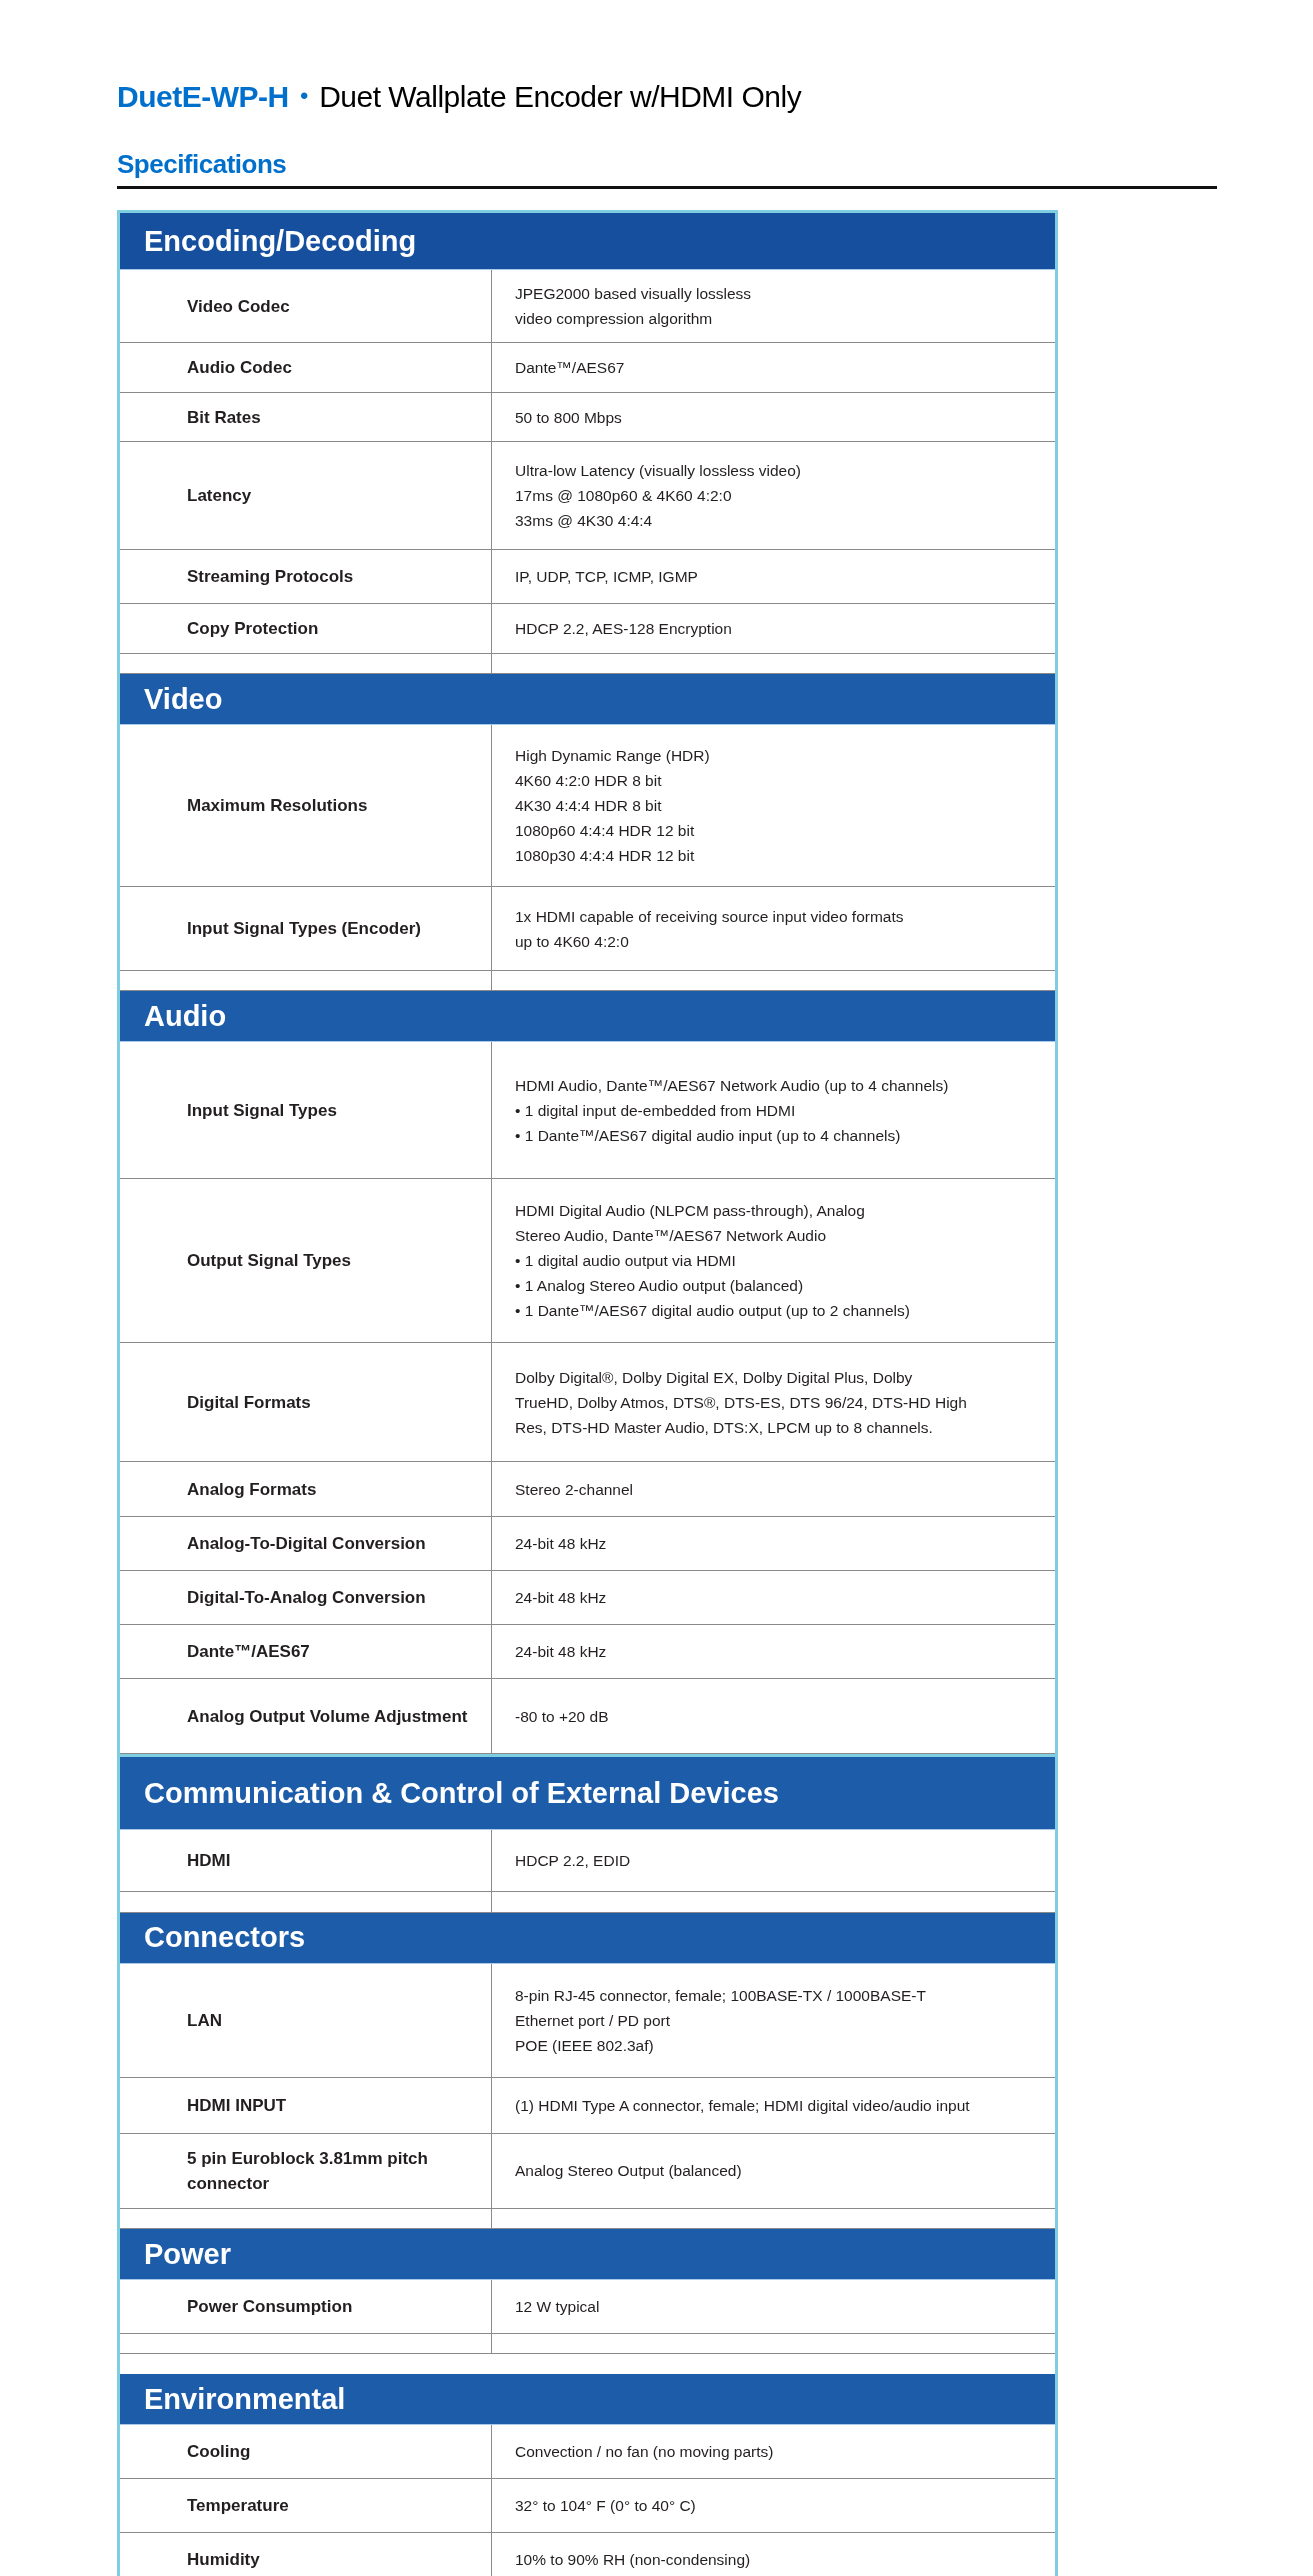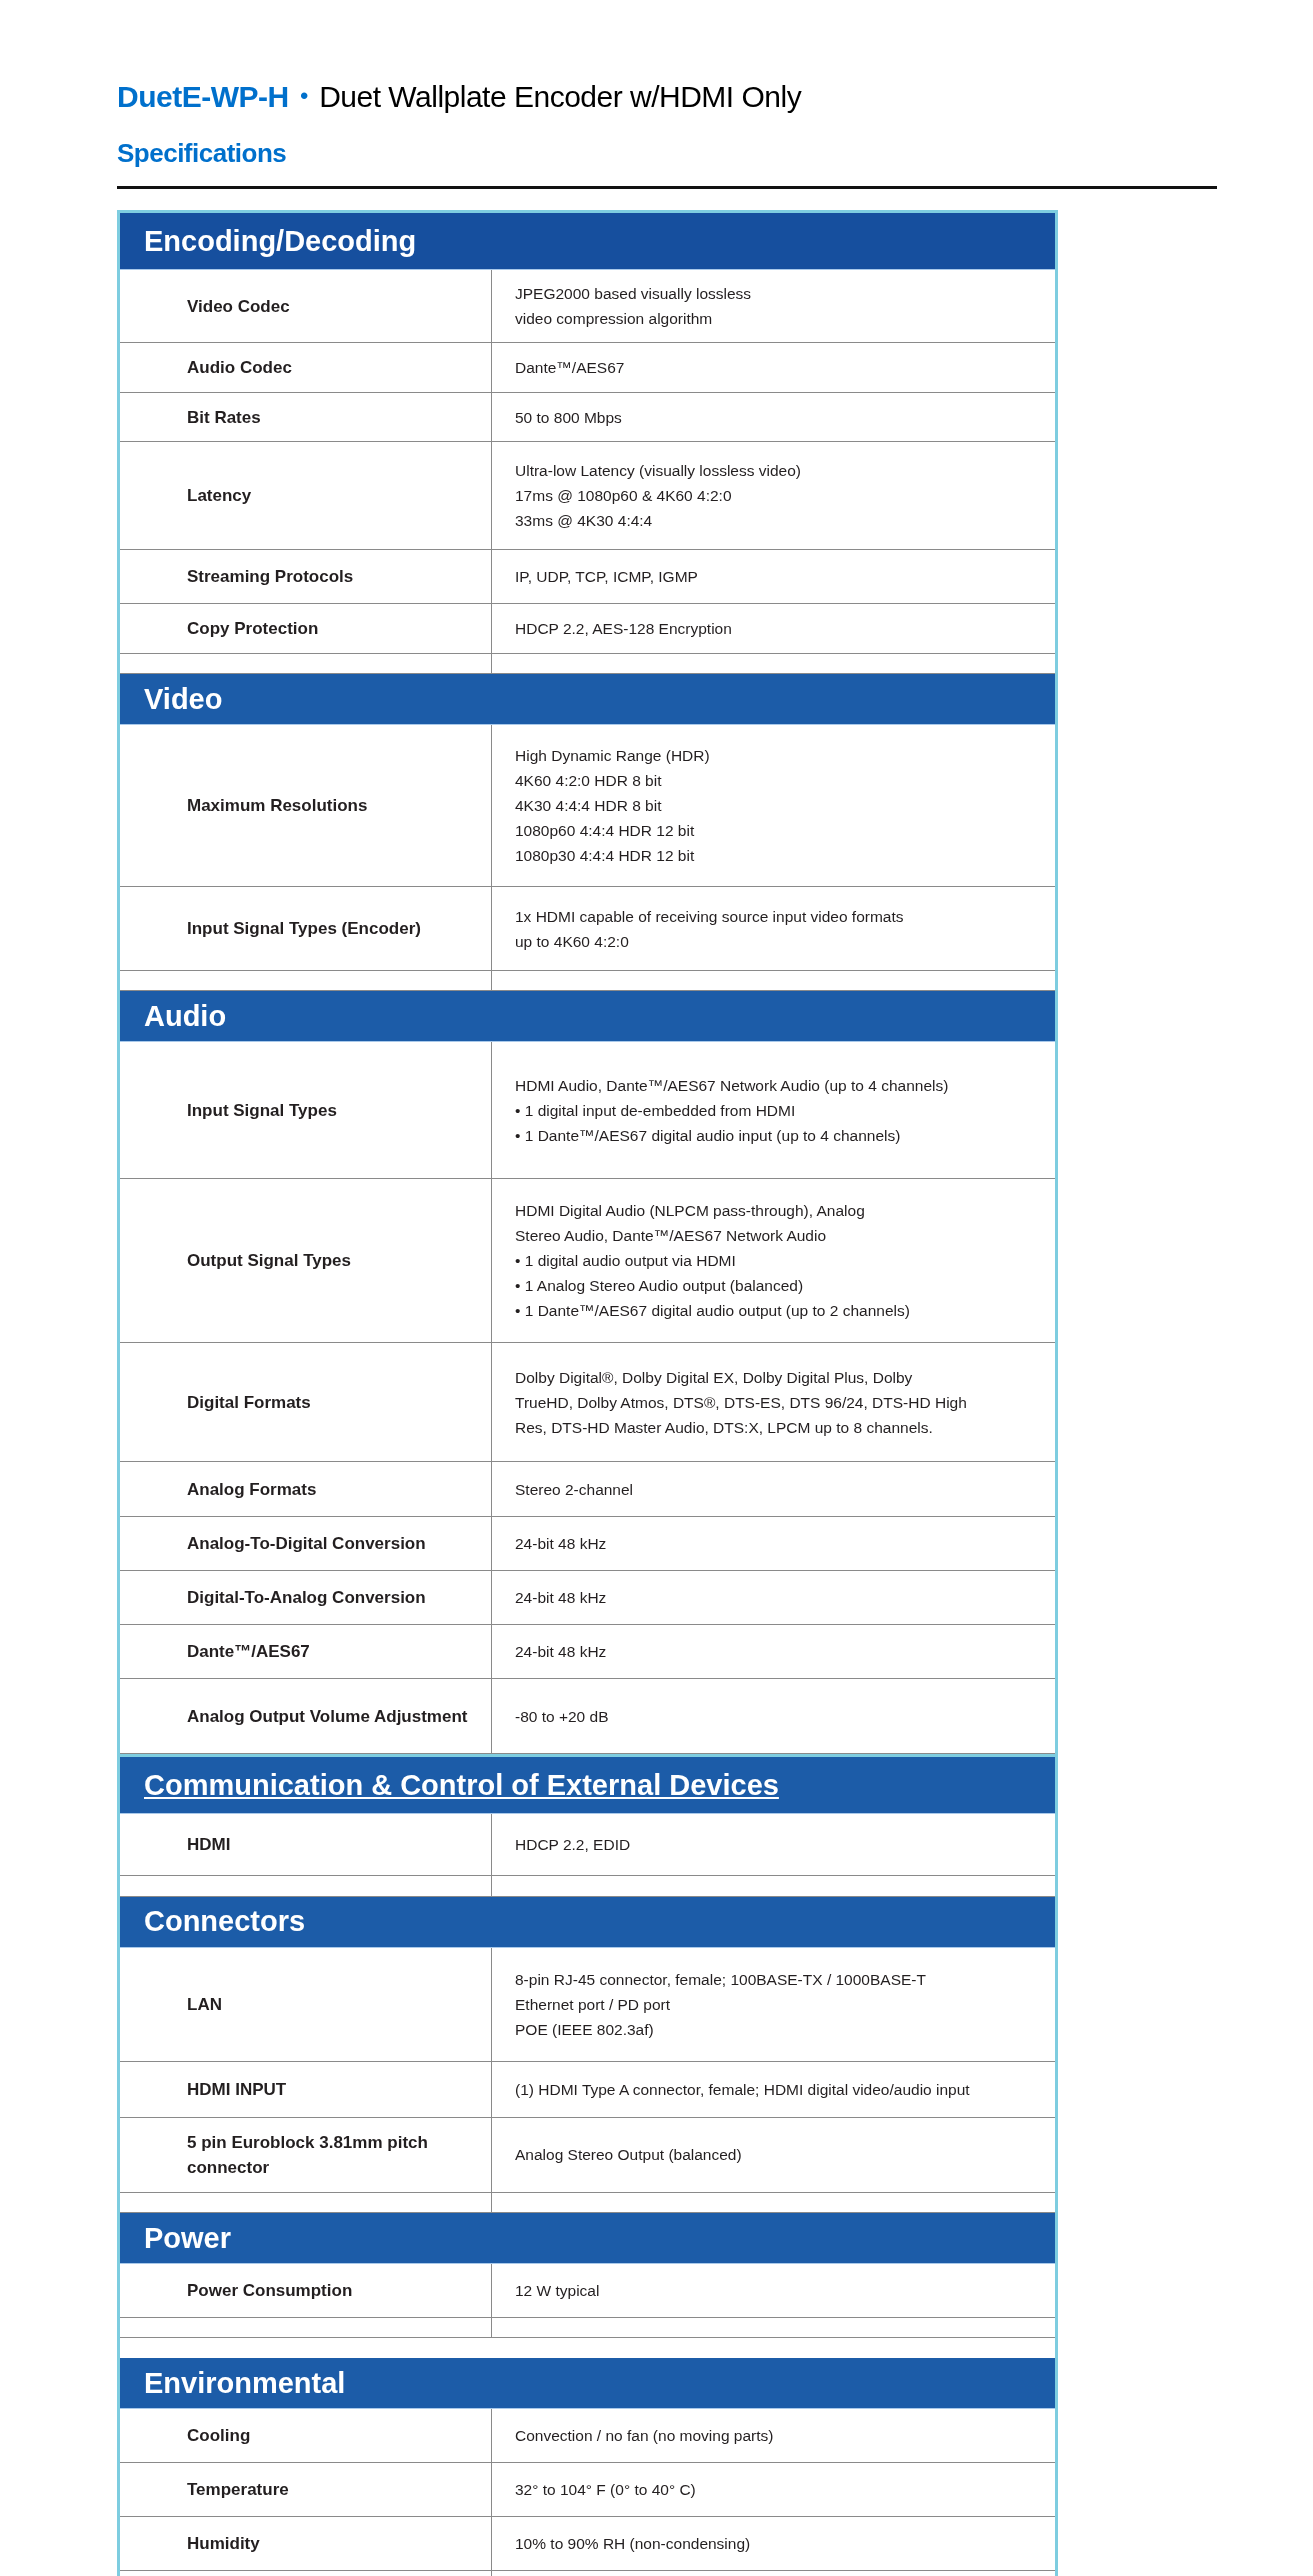--- a/index.html
+++ b/index.html
@@ -9,21 +9,21 @@
     }
     .title {
       position: absolute; left: 117px; top: 76px; margin: 0;
       font-size: 30px; font-weight: normal; white-space: nowrap; letter-spacing: -0.5px;
       line-height: 39px;
     }
     .title .model { color: #0070cc; font-weight: bold; }
     .title .dot { color: #0070cc; margin: 0 11.3px; font-size: 24px; vertical-align: 3.1px; }
     .title .product { color: #000; }
     .subtitle {
-      position: absolute; left: 117px; top: 135px; margin: 0;
+      position: absolute; left: 117px; top: 146px; margin: 0;
       font-size: 26px; font-weight: bold; color: #0070cc; letter-spacing: -0.5px; line-height: 36px;
     }
     .rule {
       position: absolute; left: 117px; top: 186px; width: 1100px; height: 2.6px; background: #111;
     }
     .spec-table {
       position: absolute; left: 117px; top: 210px; width: 941px;
       border: 3.1px solid #7ecde0; box-sizing: border-box;
     }
     .section-header {
@@ -178,21 +178,21 @@
       <div class="cell-value">
         <div class="line">24-bit 48 kHz</div>
       </div>
     </div>
     <div class="row" style="height: 75px;">
       <div class="cell-label">Analog  Output  Volume Adjustment</div>
       <div class="cell-value">
         <div class="line">-80 to +20 dB</div>
       </div>
     </div>
-    <div class="section-header divided" style="height: 60px; text-decoration: underline;">Communication  &amp;  Control  of  External  Devices</div>
+    <div class="section-header divided" style="height: 76px;">Communication  &amp;  Control  of  External  Devices</div>
     <div class="row" style="height: 62px;">
       <div class="cell-label">HDMI</div>
       <div class="cell-value">
         <div class="line">HDCP 2.2, EDID</div>
       </div>
     </div>
     <div class="row" style="height: 20.6px;">
       <div class="cell-label"></div>
       <div class="cell-value">
         <div class="line"></div>

